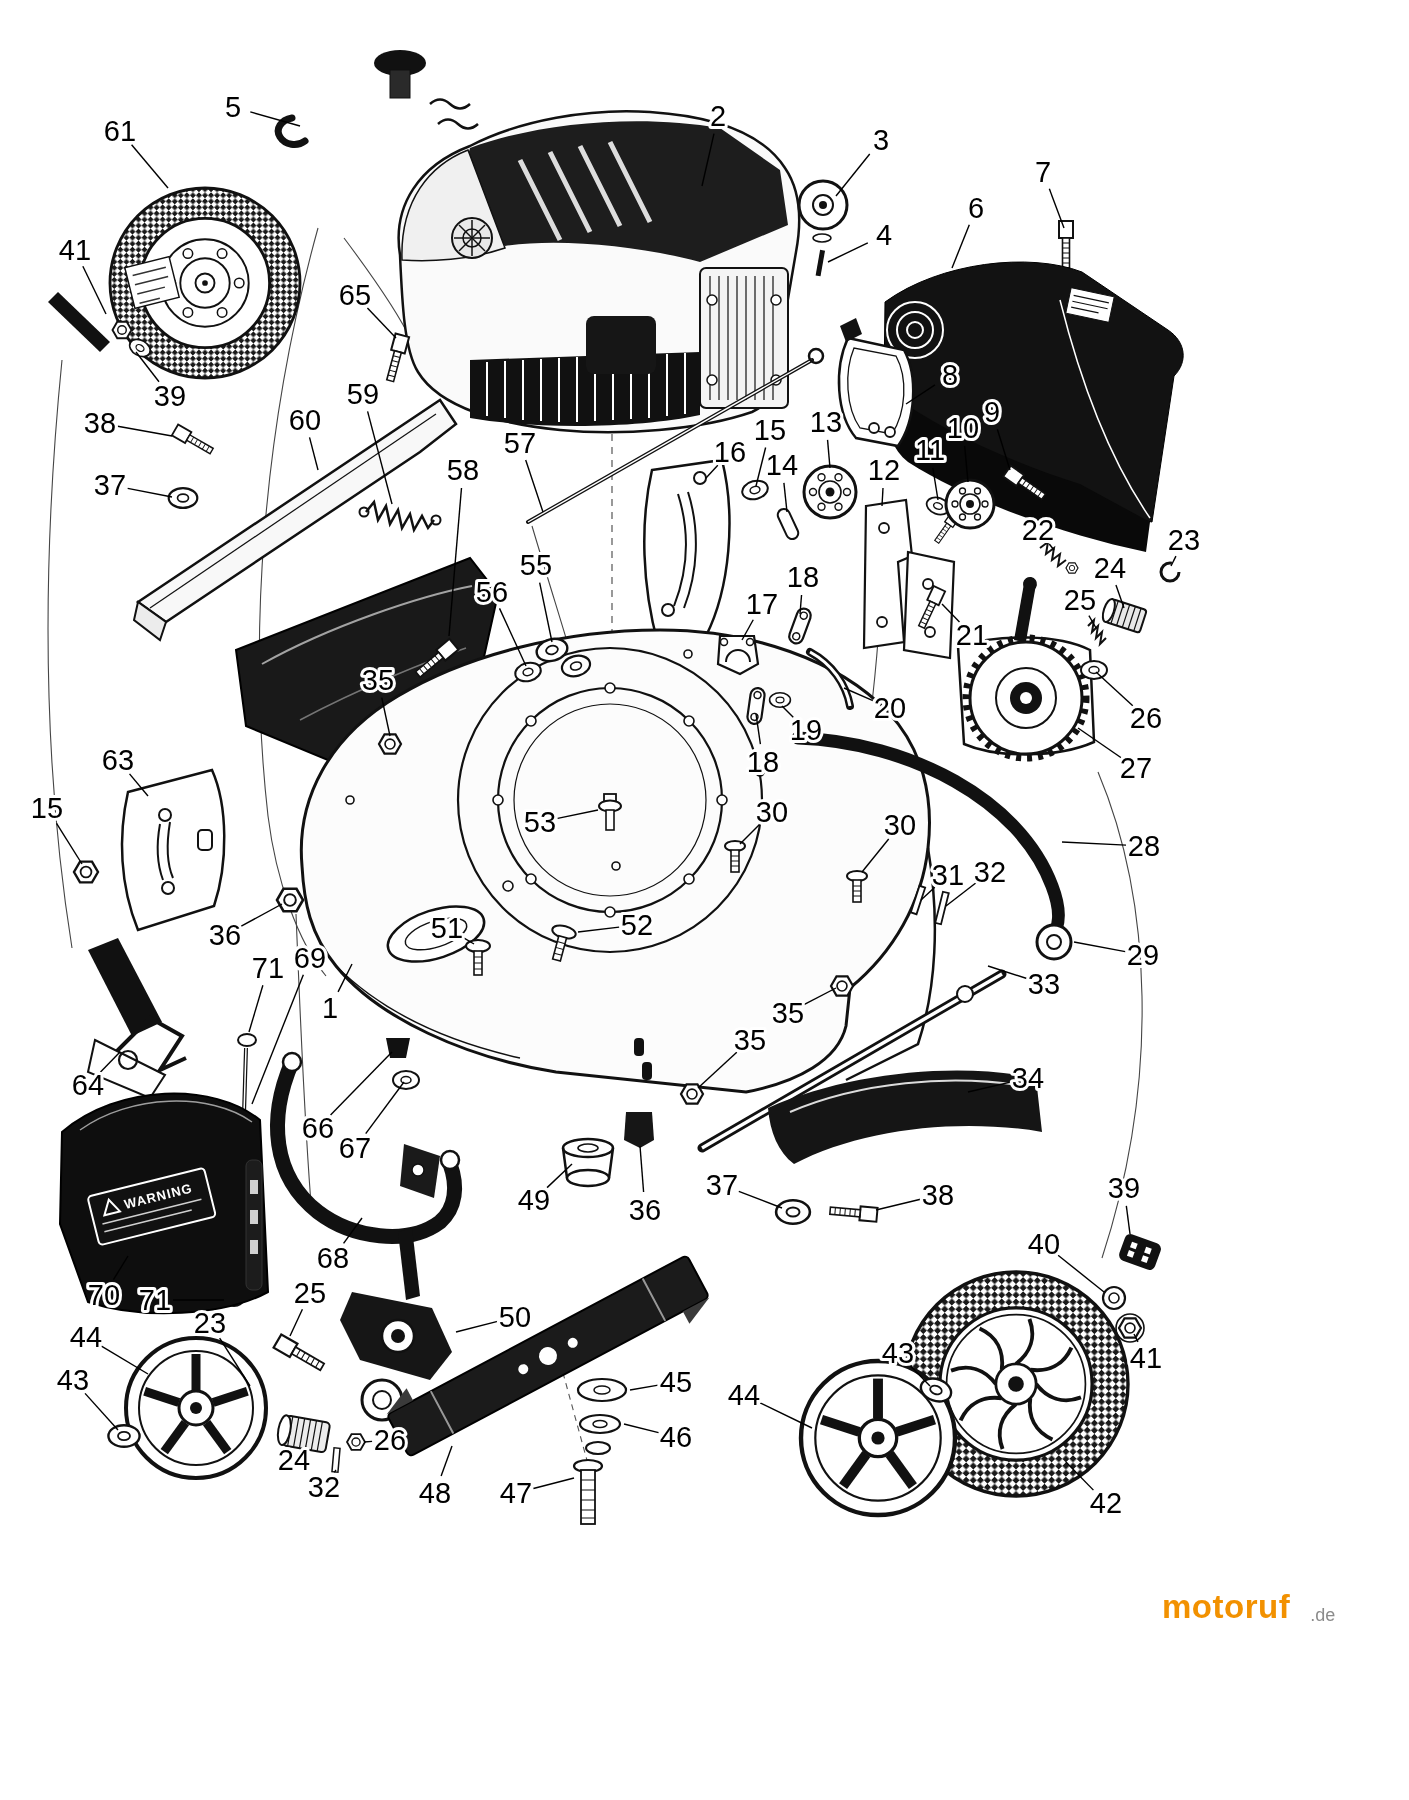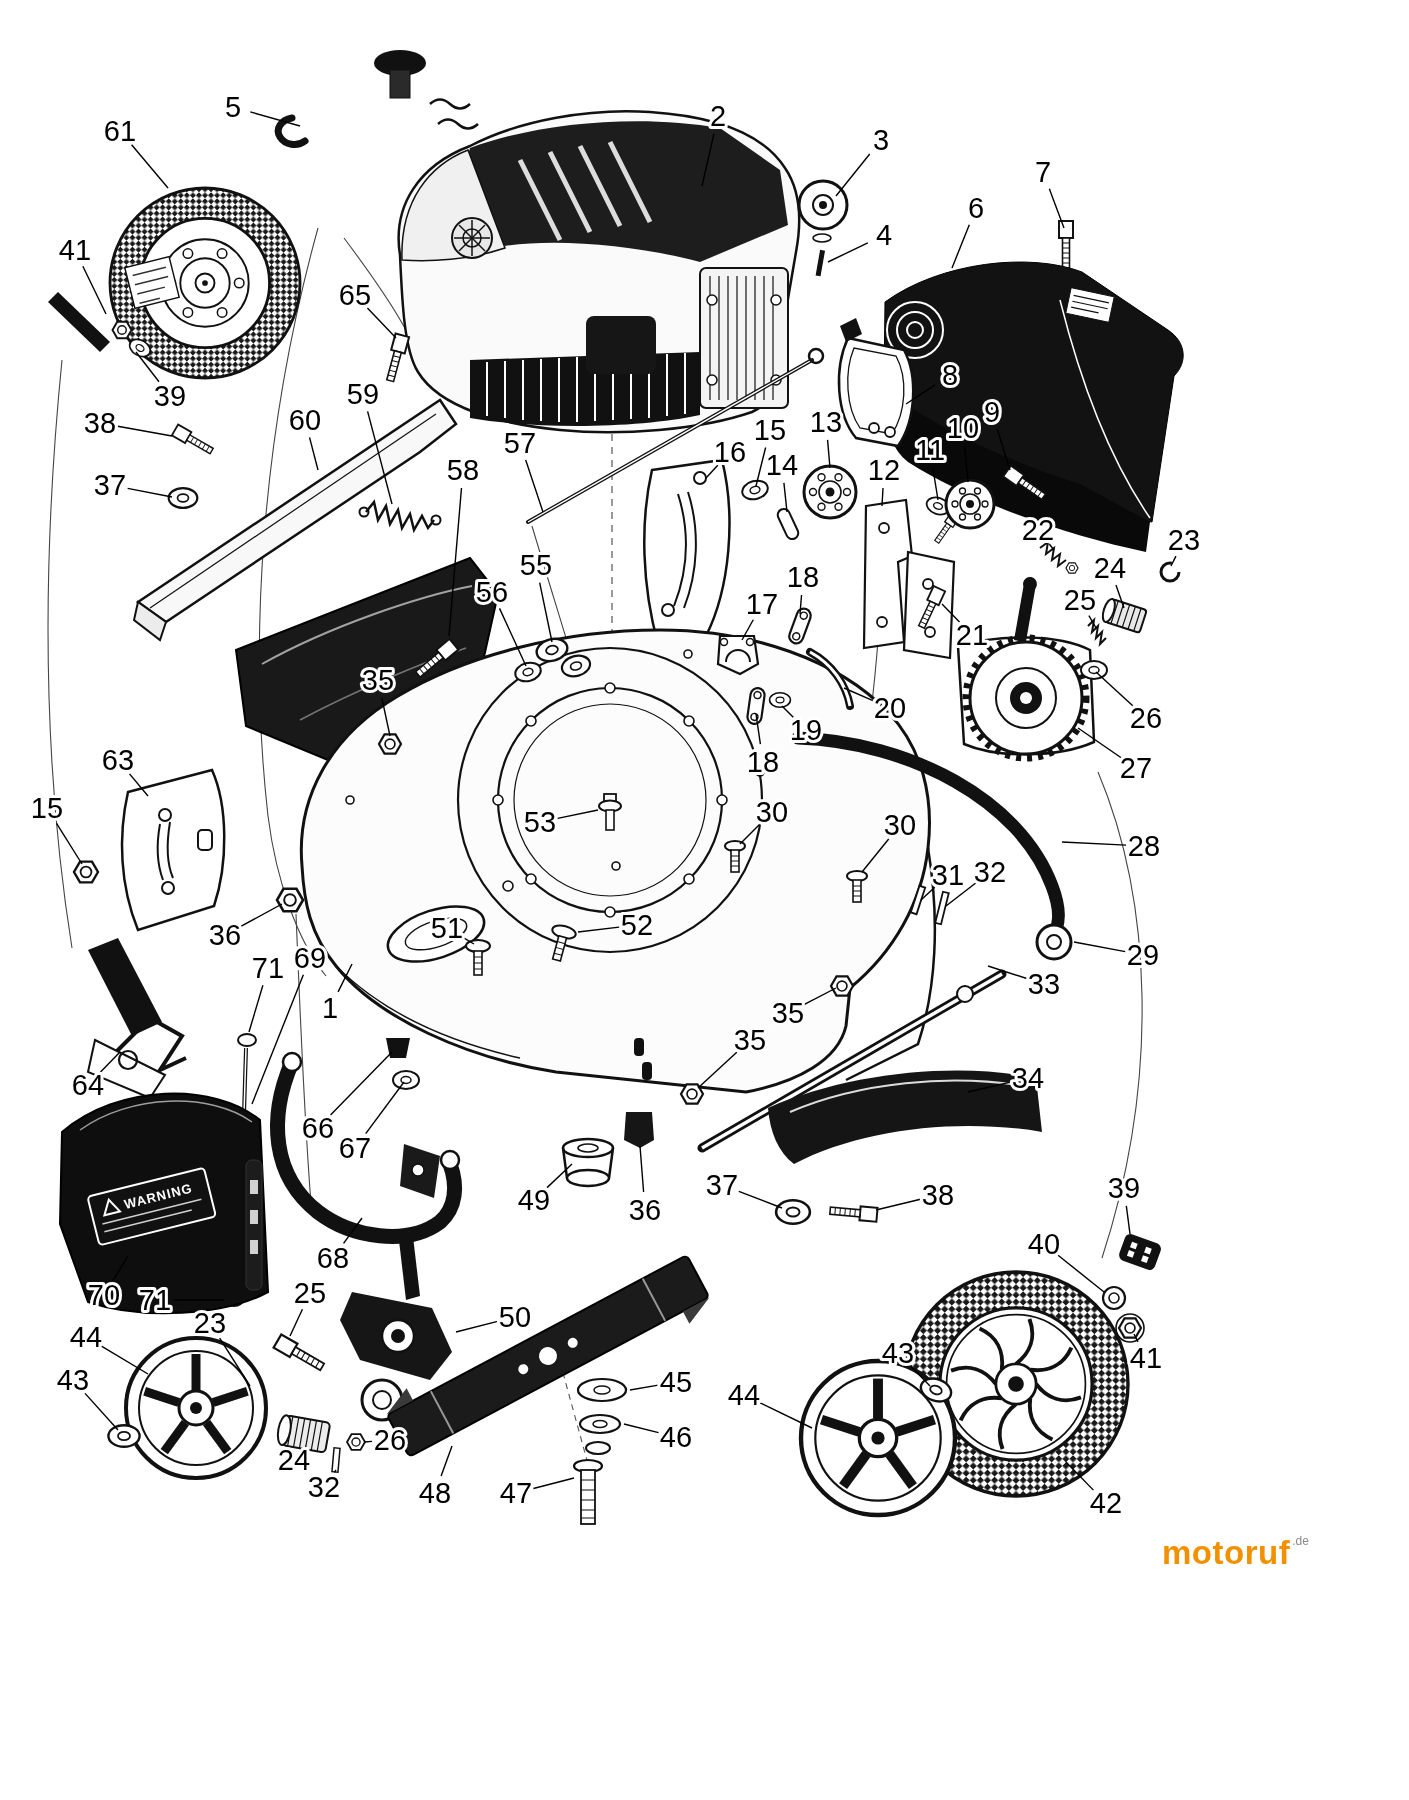--- a/index.html
+++ b/index.html
@@ -1,23 +1,23 @@
 <!DOCTYPE html>
 <html><head>
 <meta charset="utf-8">
 <style>
   *{box-sizing:border-box}
   body{margin:0;background:#e8e8e8}
   .page{position:relative;width:1409px;height:1800px;background:#fff;font-family:"Liberation Sans",sans-serif;overflow:hidden}
   .page > svg{position:absolute;left:0;top:0}
   #labels-layer text{font:29px "Liberation Sans",sans-serif;fill:#000;text-anchor:middle;dominant-baseline:central;paint-order:stroke;stroke:#fff;stroke-width:6;stroke-linejoin:round}
   #leaders-layer line{stroke:#000;stroke-width:1.4}
-  .logo{position:absolute;left:1162px;top:1534px;display:flex;align-items:flex-start;cursor:pointer}
+  .logo{position:absolute;left:1162px;top:1588px;display:flex;align-items:flex-end;cursor:pointer}
   .logo .brand{font-size:33px;font-weight:bold;color:#F29100;letter-spacing:.5px}
-  .logo .tld{font-size:12px;color:#8b8b8b;margin-left:2px}
+  .logo .tld{font-size:18px;color:#8b8b8b;margin-left:20px}
   #warning-title-text{font:bold 13px "Liberation Sans",sans-serif;fill:#fff;letter-spacing:1px}
 </style>
 </head>
 <body>
 
 <div class="page">
 
 <svg width="1409" height="1800" viewBox="0 0 1409 1800">
   <defs>
     <pattern id="tread" width="9" height="9" patternUnits="userSpaceOnUse" patternTransform="rotate(45)">

